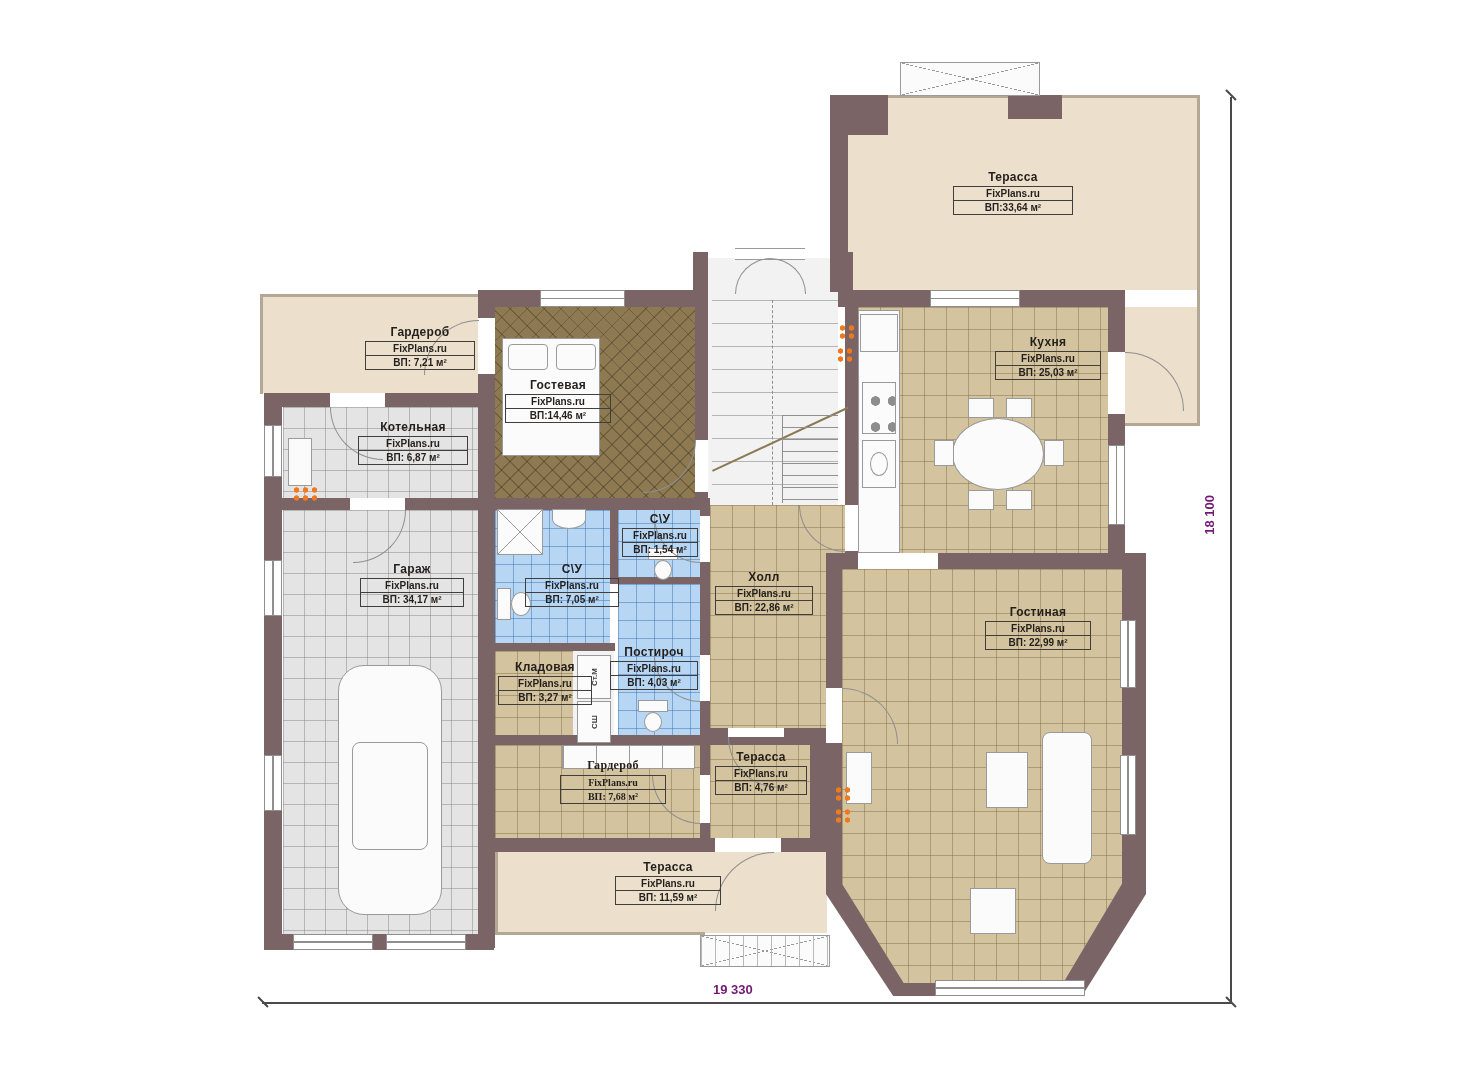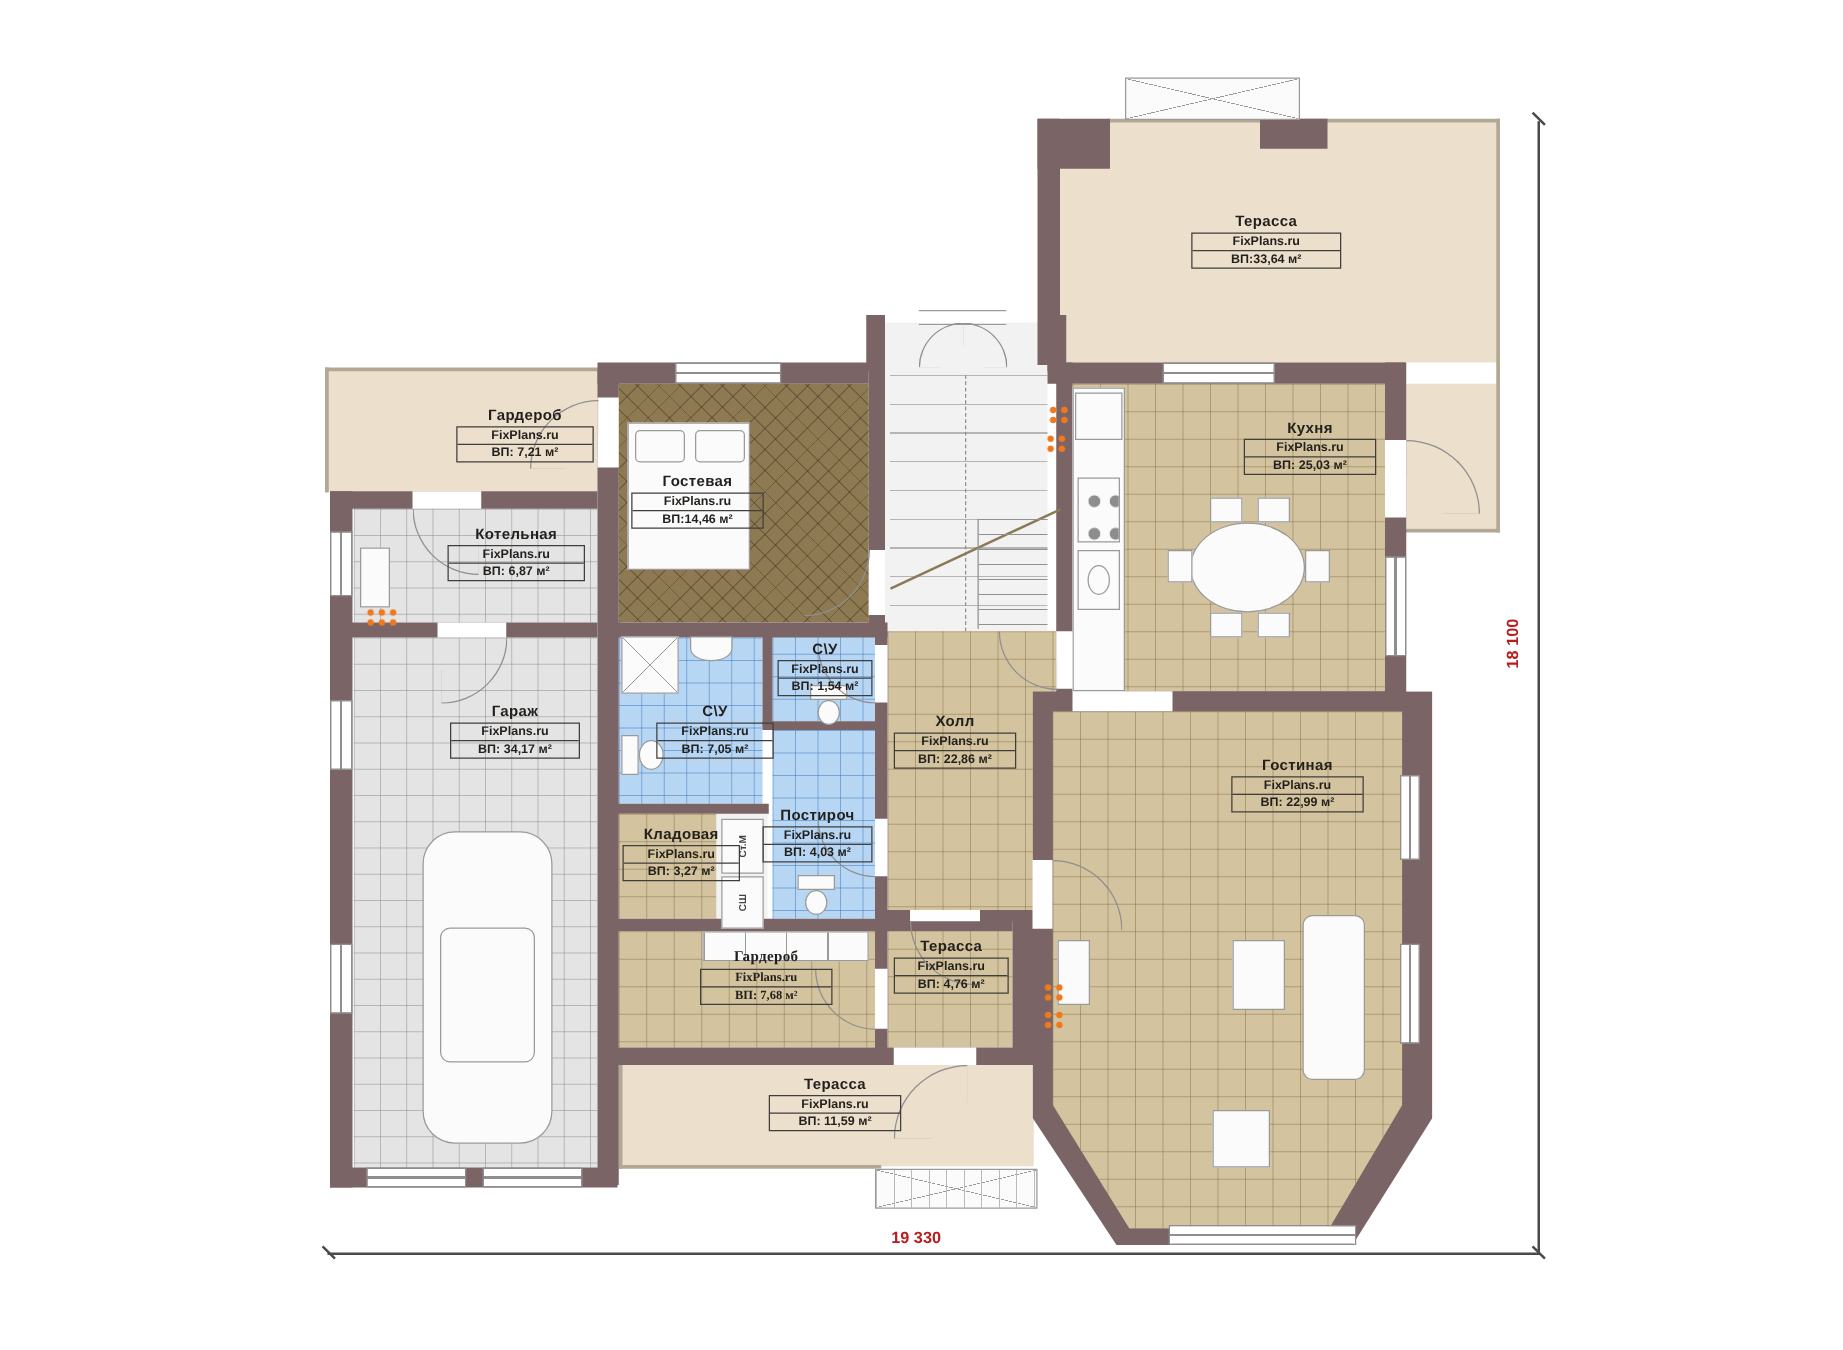--- a/index.html
+++ b/index.html
@@ -41,21 +41,21 @@
   .lt{font-size:12px;font-weight:bold;margin-bottom:2px;letter-spacing:.3px;}
   .lb{border:1px solid #403e3c;font-size:10px;font-weight:bold;}
   .lb span{display:block;padding:1px 3px;white-space:nowrap;}
   .lb span + span{border-top:1px solid #403e3c;}
   .vtext{writing-mode:vertical-rl;transform:rotate(180deg);font-size:8px;font-weight:bold;color:#444;
          display:flex;align-items:center;justify-content:center;}
   .dots{position:absolute;width:26px;height:16px;z-index:22;
     background-image:radial-gradient(circle,#f0791d 2.4px,rgba(200,60,0,0) 2.9px);
     background-size:9px 8px;}
   .dim{position:absolute;background:#4a4a4a;z-index:30;}
-  .dimlab{position:absolute;font-size:13px;font-weight:bold;color:#b91c1c;z-index:30;}
+  .dimlab{position:absolute;font-size:13px;font-weight:bold;color:#701a75;z-index:30;}
   .rail{position:absolute;background:#b3a895;z-index:8;}
 </style>
 </head>
 <body>
 
 <div class="canvas">
 
   <div class="abs beige" style="left:848px;top:97px;width:350px;height:193px;"></div>
   <div class="abs beige" style="left:1125px;top:307px;width:73px;height:116px;"></div>
   <div class="abs beige" style="left:262px;top:296px;width:233px;height:97px;"></div>

